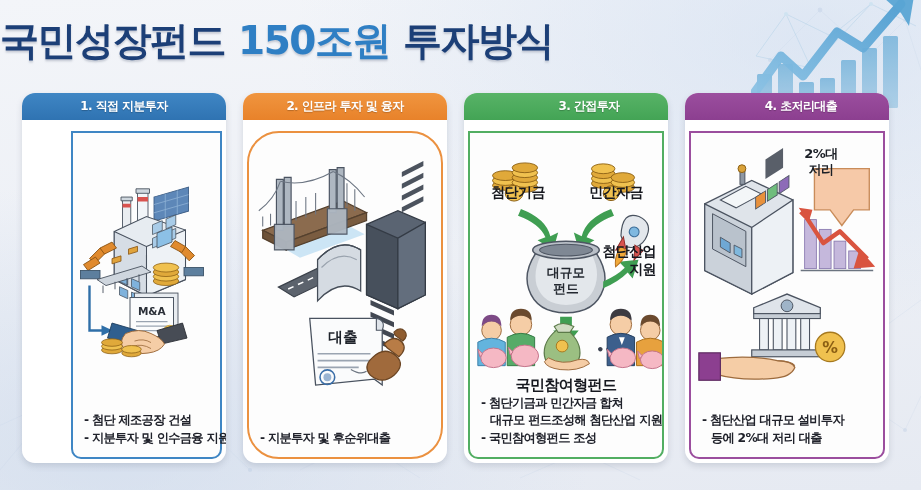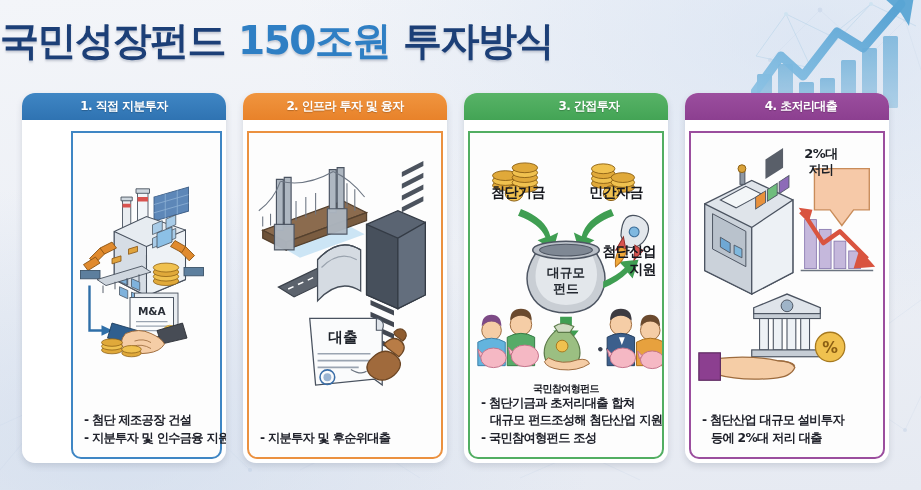--- a/index.html
+++ b/index.html
@@ -61,21 +61,21 @@
     letter-spacing:-.75px;
     font-family:"DejaVu Sans","Liberation Sans",sans-serif;
   }
   .bullets div{white-space:nowrap;}
   .bullets .cont{padding-left:9px;}
 
   
   .c1 .hdr{background:linear-gradient(180deg,#3f86c4 0%,#2f73b2 100%);}
   .c1 .body{border-color:#3f86c4;margin-left:45px;}
   .c2 .hdr{background:linear-gradient(180deg,#f0953f 0%,#e8822a 100%);}
-  .c2 .body{border-color:#eb9140;}
+  .c2 .body{border-color:#eb9140;border-radius:32px;}
   .c3 .hdr{background:linear-gradient(180deg,#58b367 0%,#43a455 100%);padding-left:46px;}
   .c3 .body{border-color:#52ae62;}
   .c4 .hdr{background:linear-gradient(180deg,#9b4e9e 0%,#8c3f90 100%);padding-left:28px;}
   .c4 .body{border-color:#9b4e9e;}
 
   .lbl{
     position:absolute;font-size:14px;font-weight:bold;color:#16181f;
     letter-spacing:-.6px;text-align:center;line-height:1.15;
     font-family:"DejaVu Sans","Liberation Sans",sans-serif;
     white-space:nowrap;
@@ -440,24 +440,24 @@
             <path d="M170 198 q14 -8 28 0 v24 h-28 z" fill="#e7a13e" stroke="#a96f1c" stroke-width="1"></path>
             <ellipse cx="156" cy="214" rx="13" ry="10" fill="#f5b8c4" stroke="#c4738a" stroke-width="1"></ellipse>
             <path d="M145 210 l-5 -5 l2 8z" fill="#f5b8c4" stroke="#c4738a" stroke-width="1"></path>
             <ellipse cx="186" cy="216" rx="12" ry="9" fill="#f5b8c4" stroke="#c4738a" stroke-width="1"></ellipse>
             <path d="M176 212 l-5 -5 l2 8z" fill="#f5b8c4" stroke="#c4738a" stroke-width="1"></path>
           </g>
         </svg>
         <div class="lbl" style="left:12px;top:51px;width:72px;">첨단기금</div>
         <div class="lbl" style="left:110px;top:51px;width:72px;">민간자금</div>
         <div class="lbl wrap" style="left:130px;top:110px;width:56px;line-height:1.25;text-align:right;">첨단산업<br>지원</div>
-        <div class="lbl" style="left:0;right:0;bottom:-4px;font-size:10px;">국민참여형펀드</div>
+        <div class="lbl" style="left:0;right:0;bottom:-4px;font-size:15px;">국민참여형펀드</div>
       </div>
       <div class="bullets">
-        <div>- 첨단기금과 초저리대출 합쳐</div>
+        <div>- 첨단기금과 민간자금 합쳐</div>
         <div class="cont">대규모 펀드조성해 첨단산업 지원</div>
         <div>- 국민참여형펀드 조성</div>
       </div>
     </div>
   </div>
 
   <div class="card c4" style="left:685px">
     <div class="hdr">4. 초저리대출</div>
     <div class="body">
       <div class="art">

